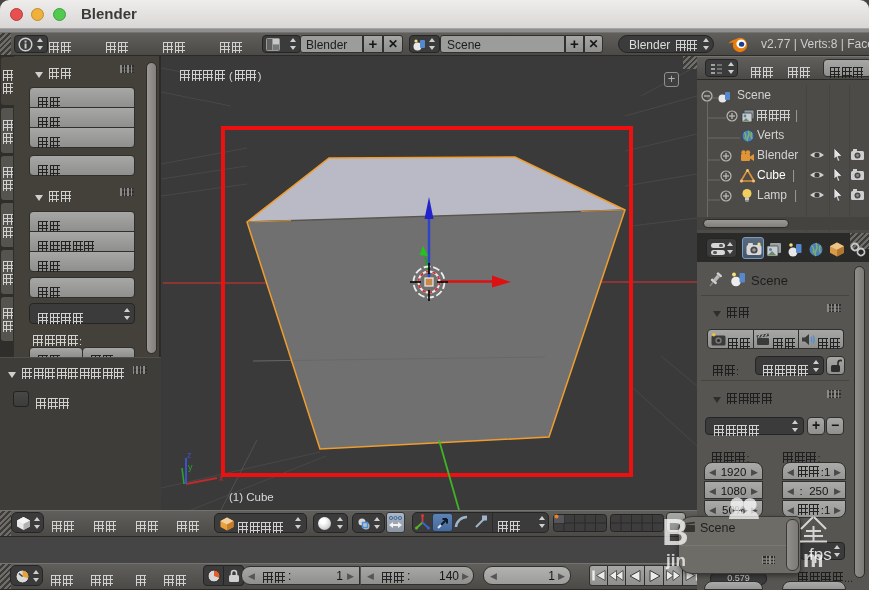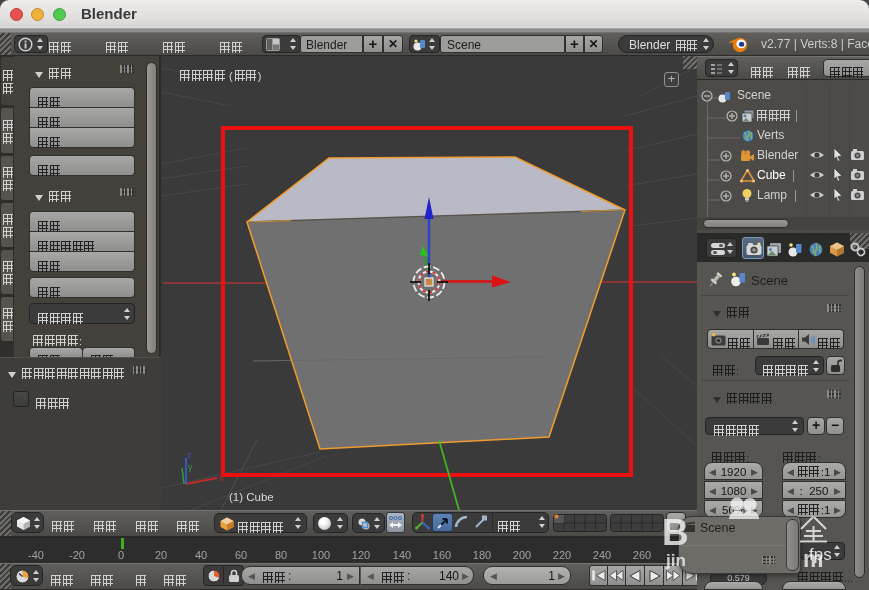--- a/index.html
+++ b/index.html
@@ -331,39 +331,20 @@
             <line x1="58" y1="9" x2="110" y2="9"></line>
     </g>
     <rect x="1" y="1" width="10" height="8" fill="#56565a"></rect>
     <circle cx="3.5" cy="2.5" r="2" fill="#e8832a"></circle>
    </g>
   </svg>
 
   <div class="ab lb" style="left:666px;top:512px;width:20px;height:21px"></div>
  </div>
 
- <div class="ab" style="left:0;top:537px;width:697px;height:26px;background:#2d2d2d;border-top:1px solid #242424" id="ruler">
-  <div class="ab" style="left:121px;top:0;width:2.5px;height:11px;background:#3fae1f"></div>
-  <div class="rn" style="left:36px">-40</div>
-      <div class="rn" style="left:77px">-20</div>
-      <div class="rn" style="left:121px">0</div>
-      <div class="rn" style="left:161px">20</div>
-      <div class="rn" style="left:201px">40</div>
-      <div class="rn" style="left:241px">60</div>
-      <div class="rn" style="left:281px">80</div>
-      <div class="rn" style="left:321px">100</div>
-      <div class="rn" style="left:361px">120</div>
-      <div class="rn" style="left:402px">140</div>
-      <div class="rn" style="left:442px">160</div>
-      <div class="rn" style="left:482px">180</div>
-      <div class="rn" style="left:522px">200</div>
-      <div class="rn" style="left:562px">220</div>
-      <div class="rn" style="left:602px">240</div>
-      <div class="rn" style="left:642px">260</div>
- </div>
 
  <div class="ab hdr" style="left:0;top:563px;width:697px;height:27px"></div>
  <div class="ab grip" style="left:0;top:564px;width:11px;height:25px"></div>
  <div id="tlhdr">
   <div class="ab dp" style="left:10px;top:565px;width:33px;height:21px;border-radius:6px">
    <svg class="ab" style="left:4px;top:3px" width="15" height="15">
           <circle cx="7.5" cy="7.5" r="6.5" fill="#dadada"></circle>
           <path d="M7.5 7.5 L7.5 1 A6.5 6.5 0 0 1 13.6 9.5 Z" fill="#e8a13c"></path>
           <circle cx="7.5" cy="7.5" r="6.5" fill="none" stroke="#333" stroke-width="1"></circle>
           <line x1="7.5" y1="7.5" x2="4" y2="4.5" stroke="#333" stroke-width="1.3"></line>

